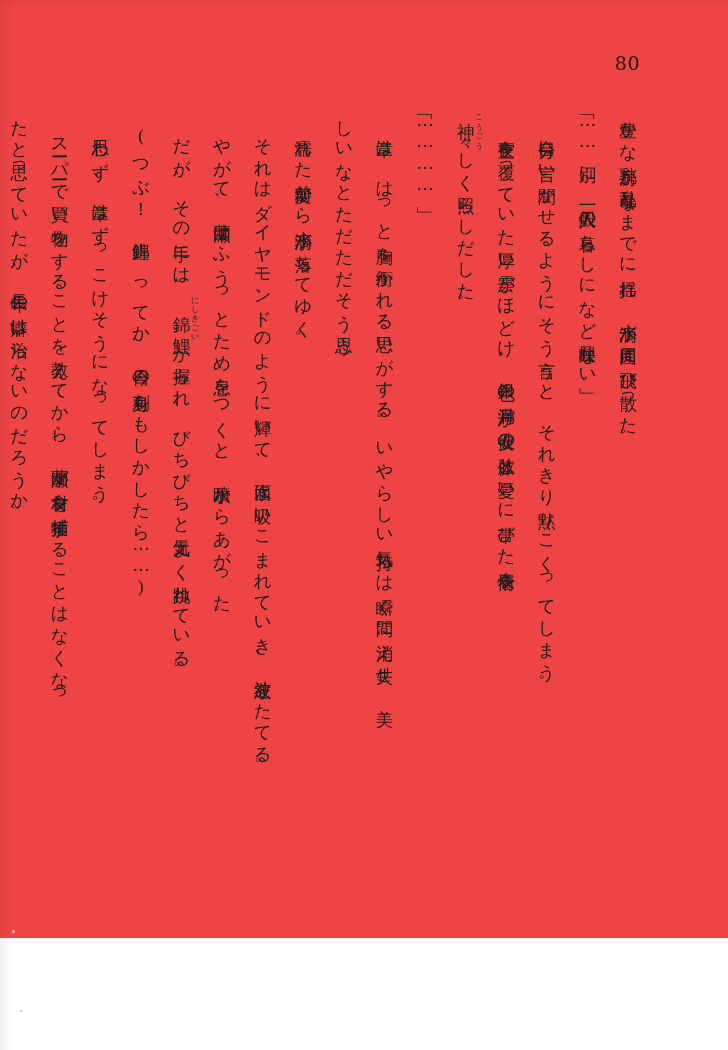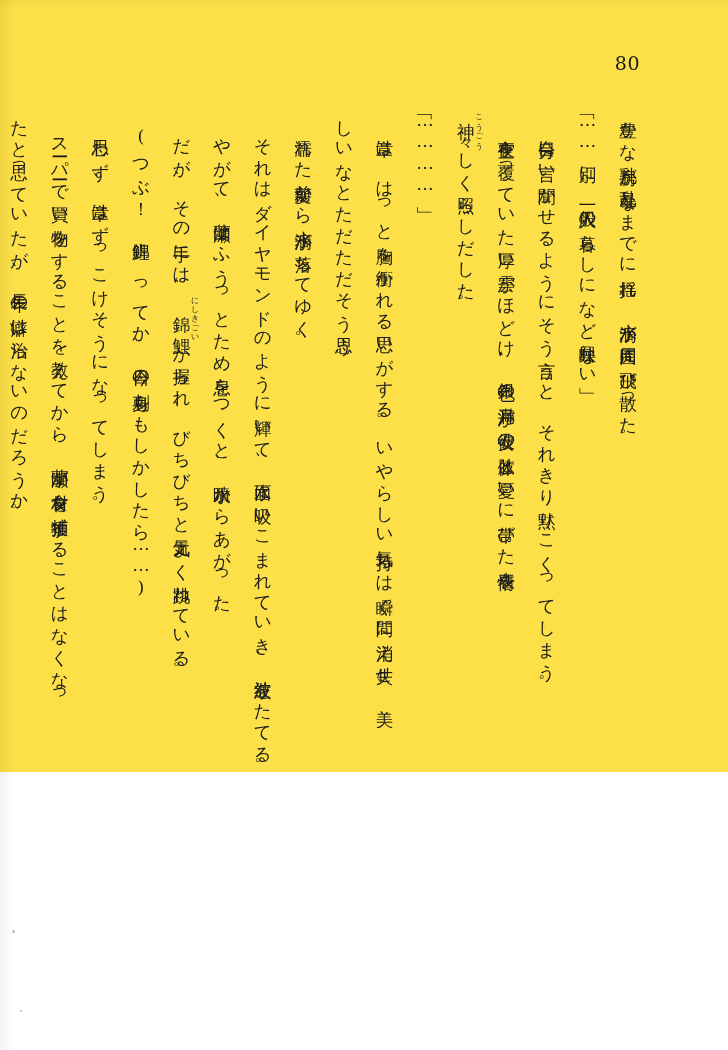--- a/index.html
+++ b/index.html
@@ -14,22 +14,22 @@
     color: #1a1a1a;
     overflow: hidden;
     position: relative;
   }
 
   .page {
     position: absolute;
     left: 0;
     top: 0;
     width: 728px;
-    height: 772px;
-    background: #fde047;
+    height: 938px;
+    background: #ef4444;
   }
 
   
   .page-number {
     position: absolute;
     right: 88px;
     top: 52px;
     font-size: 19px;
     font-family: "DejaVu Serif", "Liberation Serif", serif;
     color: #1a1a1a;

